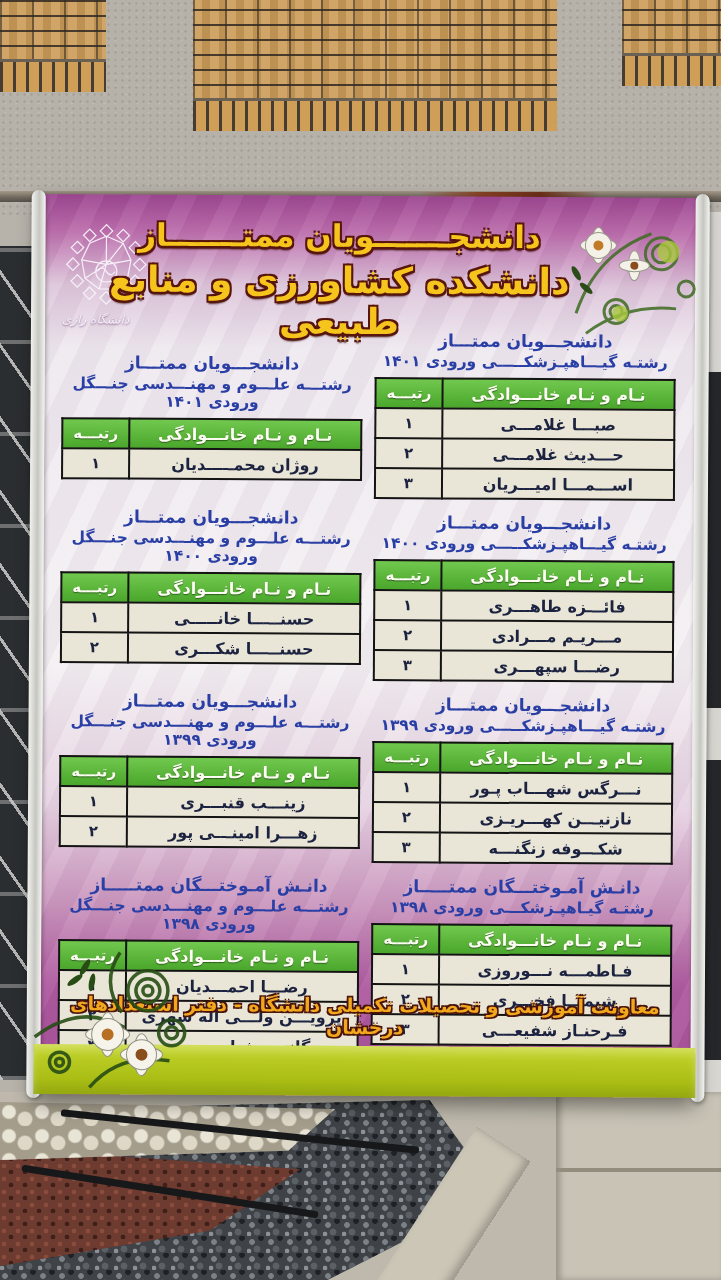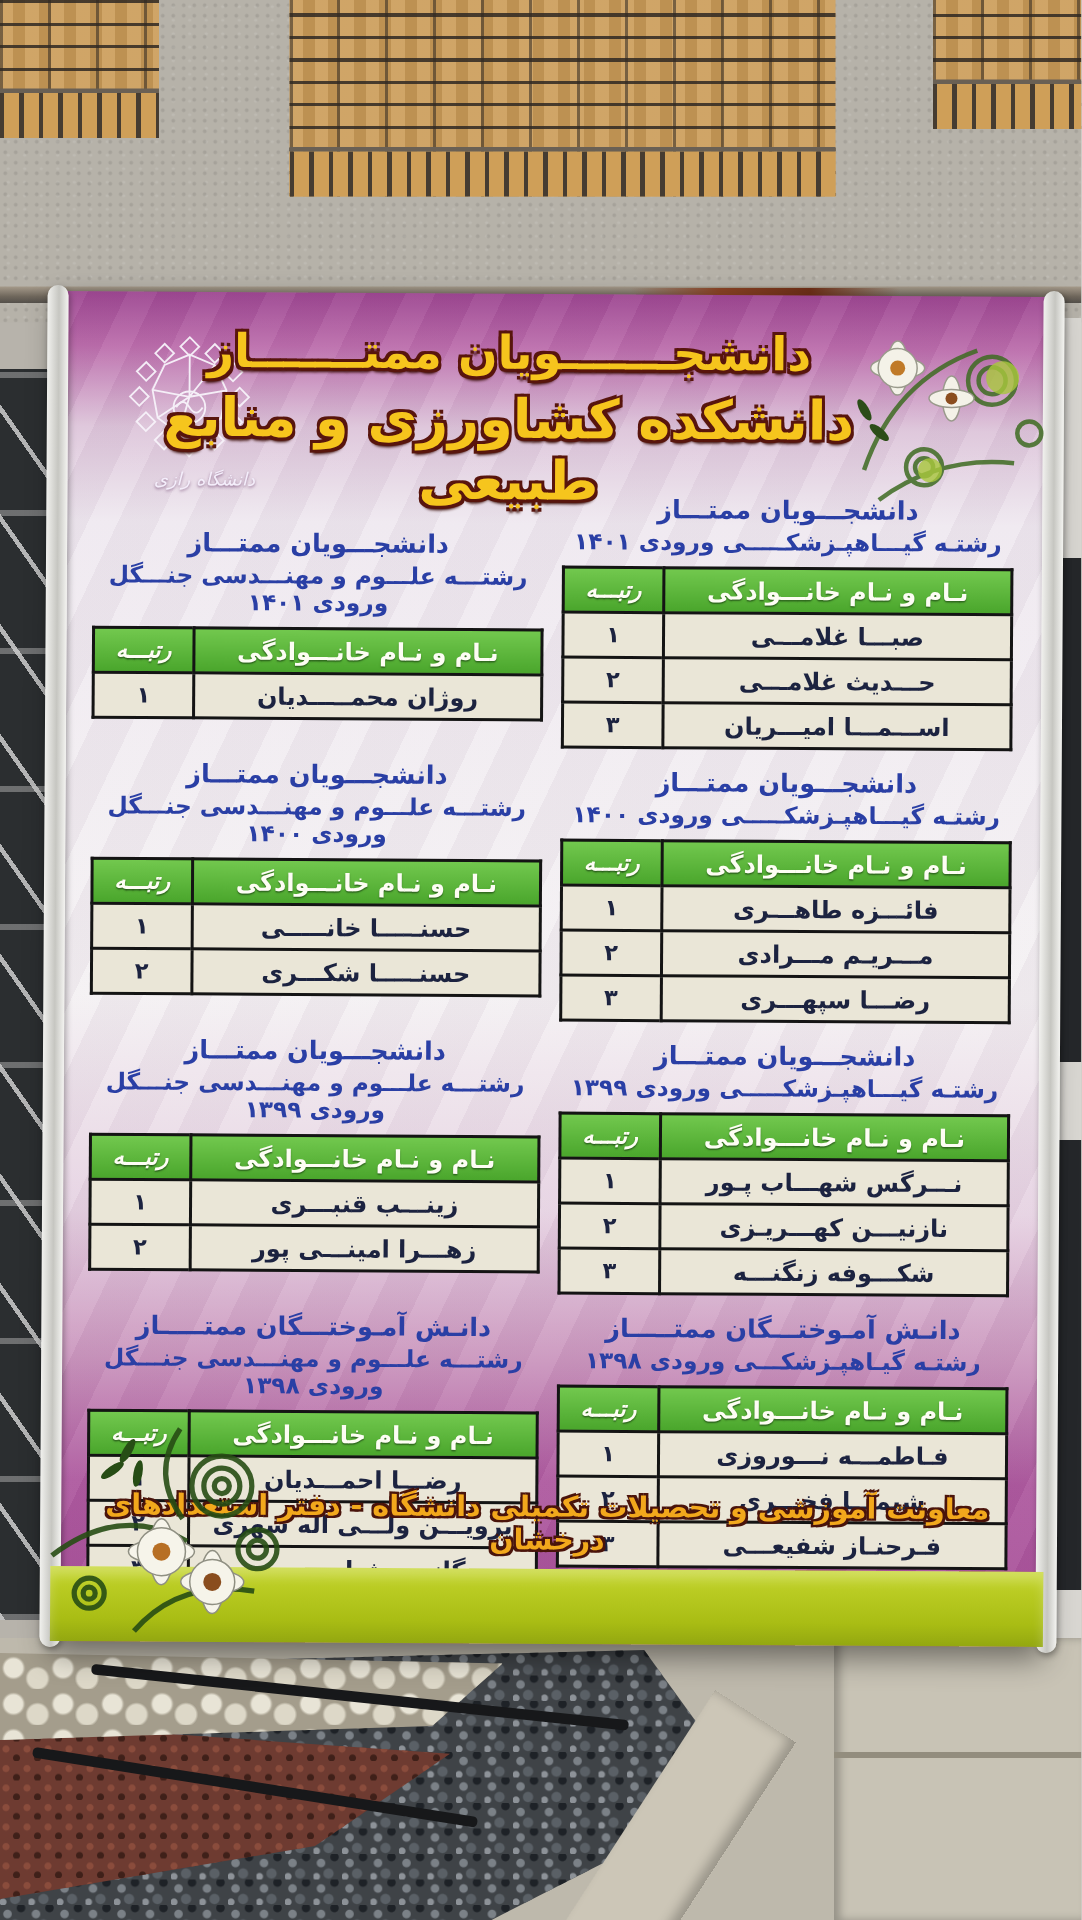--- a/index.html
+++ b/index.html
@@ -60,36 +60,36 @@
     box-shadow:inset 0 6px 8px rgba(255,255,255,.25);}
   .pole{position:absolute;top:-4px;width:14px;height:908px;border-radius:7px;
     background:linear-gradient(90deg,#f1f1ee,#c6c6c1 55%,#f3f3f0);box-shadow:1px 2px 4px rgba(0,0,0,.35);}
   .pole.left{left:-7px;} .pole.right{right:-9px;}
 
   .title{position:absolute;top:22px;right:120px;left:60px;text-align:center;color:#f6c51d;font-weight:bold;
     text-shadow:2px 2px 0 #58150d,-2px 2px 0 #58150d,2px -2px 0 #58150d,-2px -2px 0 #58150d,0 3px 2px #3a0d06;}
   .title .l1{font-size:31px;letter-spacing:1px;}
   .title .l2{font-size:36px;margin-top:6px;}
 
-  .logo{position:absolute;top:26px;left:36px;width:96px;text-align:right;}
+  .logo{position:absolute;top:26px;left:24px;width:96px;text-align:left;}
   .logo svg{width:88px;height:88px;}
   .logo .cap{color:#f4eefb;font-size:12px;font-style:italic;text-shadow:0 1px 2px rgba(90,40,90,.6);}
 
   .cols{position:absolute;top:134px;right:24px;left:24px;display:flex;flex-direction:row;gap:12px;}
   .col{width:50%;}
   .col.forest{margin-top:24px;}
   .block{margin-bottom:13px;}
   .col.forest .block{margin-bottom:27px;}
   .sec-h1,.sec-h2{text-align:center;color:#2a3fa5;font-weight:bold;}
   .sec-h1{font-size:17px;}
   .sec-h2{font-size:15.5px;margin:2px 0 7px;}
   table.roster{width:100%;border-collapse:collapse;table-layout:fixed;}
   table.roster th,table.roster td{border:2px solid #141414;padding:0;height:28px;text-align:center;font-weight:bold;}
   th.name{width:78%;background:linear-gradient(180deg,#72c84e,#4aa62c);color:#fdfdf4;font-size:16px;text-shadow:0 1px 1px rgba(30,70,20,.7);}
-  th.rank{width:22%;background:linear-gradient(180deg,#72c84e,#4aa62c);color:#fdfdf4;font-size:15px;text-shadow:0 1px 1px rgba(30,70,20,.7);font-style:italic;}
+  th.rank{width:22%;background:linear-gradient(180deg,#72c84e,#4aa62c);color:#fdfdf4;font-size:15px;text-shadow:0 1px 1px rgba(30,70,20,.7);}
   td.name{background:#eae6d7;color:#1c2340;font-size:16px;}
   td.rank{background:#eae6d7;color:#1c2340;font-size:15px;}
 
   .footer{position:absolute;left:0;right:0;bottom:58px;text-align:center;font-size:19px;font-weight:bold;color:#f2a81c;
     text-shadow:1.6px 1.6px 0 #4a140b,-1.6px 1.6px 0 #4a140b,1.6px -1.6px 0 #4a140b,-1.6px -1.6px 0 #4a140b;}
 
   .floral{position:absolute;pointer-events:none;}
   .floral.tl{top:-4px;right:-6px;width:150px;height:160px;}
   .floral.br{bottom:2px;left:-4px;width:160px;height:150px;}
 </style>

